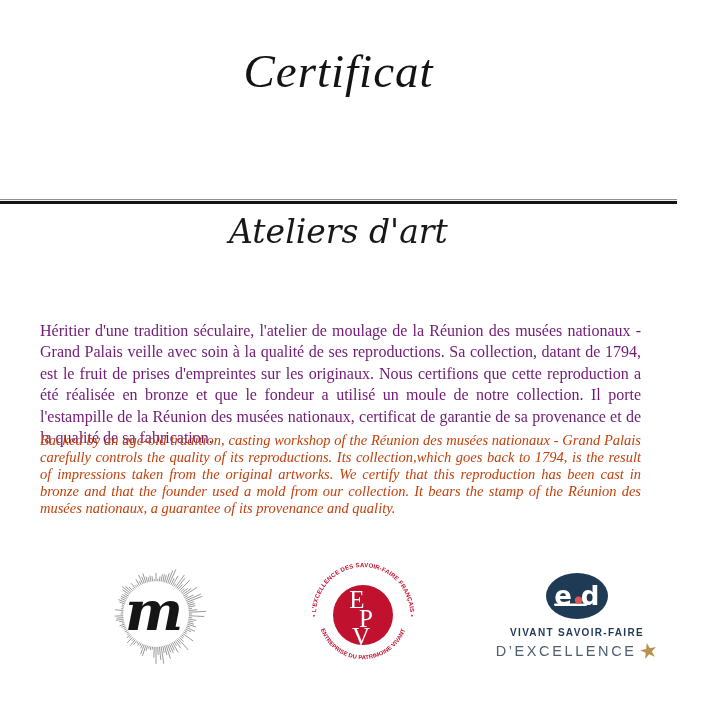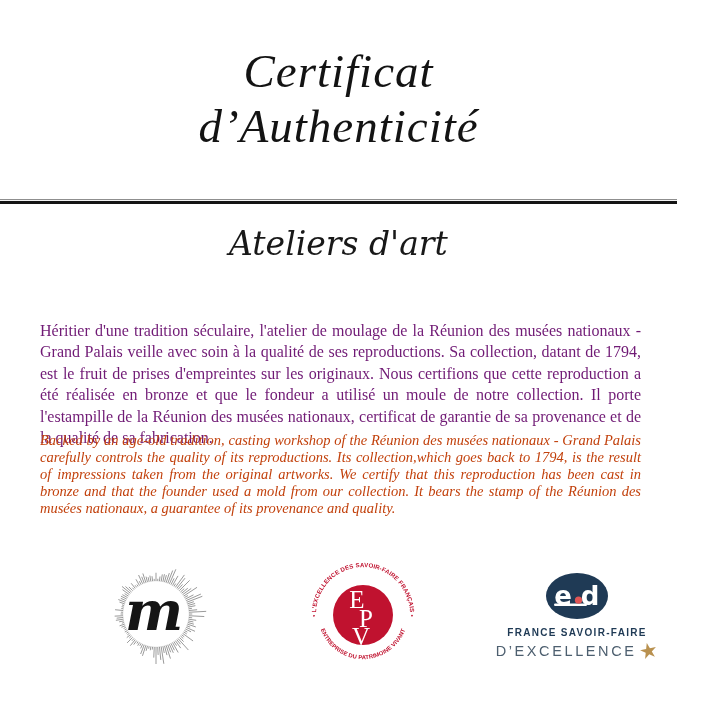--- a/index.html
+++ b/index.html
@@ -15,21 +15,21 @@
   }
   .title-block span{display:block;}
   
   .rule{
     position:absolute;top:198px;left:0;width:100%;height:6px;
     background:linear-gradient(to bottom,
       #ffffff 0 1px, #8f8f8f 1px 2px, #f2f2f2 2px 3px, #141414 3px 6px);
   }
   
   .subtitle-block{
-    position:absolute;top:224px;left:0;width:100%;text-align:center;
+    position:absolute;top:212px;left:0;width:100%;text-align:center;
     font-style:italic;font-size:33px;line-height:40px;color:#181818;
     font-family:"DejaVu Serif", serif;
   }
   .subtitle-block span{display:block;}
   
   .body-fr{
     position:absolute;top:320px;left:40px;right:36px;margin:0;
     font-size:16px;line-height:21.4px;text-align:justify;color:#701a75;
   }
   .body-en{
@@ -61,21 +61,20 @@
     transform:rotate(-12deg);display:inline-block;
   }
 </style>
 </head>
 <body>
 
 <div class="stage">
 
   <h1 class="title-block" style="margin:0;">
     <span>Certificat</span>
-    <span>d’Authenticité</span>
   </h1>
 
   <div class="rule"></div>
 
   <h2 class="subtitle-block" style="margin:0;font-weight:400;">
     <span>Ateliers d'art</span>
   </h2>
 
   <p class="body-fr">Héritier d'une tradition séculaire, l'atelier de moulage de la Réunion des musées nationaux - Grand Palais veille avec soin à la qualité de ses reproductions. Sa collection, datant de 1794, est le fruit de prises d'empreintes sur les originaux. Nous certifions que cette reproduction a été réalisée en bronze et que le fondeur a utilisé un moule de notre collection. Il porte l'estampille de la Réunion des musées nationaux, certificat de garantie de sa provenance et de la qualité de sa fabrication.</p>
 
@@ -103,20 +102,20 @@
   </svg>
 
   <div class="fsf-logo">
     <svg width="64" height="48" viewBox="0 0 64 48" xmlns="http://www.w3.org/2000/svg">
       <ellipse cx="32" cy="24" rx="31" ry="23" style="fill:var(--navy)"></ellipse>
       <text x="18" y="33" text-anchor="middle" font-size="26" font-weight="bold" style="font-family:'DejaVu Sans',sans-serif" fill="#ffffff">e</text>
       <rect x="9" y="31.6" width="33" height="2.4" rx="1.2" fill="#ffffff"></rect>
       <circle cx="33.5" cy="28.2" r="3.6" style="fill:var(--dot-red)"></circle>
       <text x="45" y="33" text-anchor="middle" font-size="26" font-weight="bold" style="font-family:'DejaVu Sans',sans-serif" fill="#ffffff">d</text>
     </svg>
-    <div class="fsf-line1">FRANCE SAVOIR-FAIRE</div>
+    <div class="fsf-line1">VIVANT SAVOIR-FAIRE</div>
     <div class="fsf-line2-row">
       <span class="fsf-line2">D’EXCELLENCE</span>
       <span class="fsf-star">★</span>
     </div>
   </div>
 
 </div>
 
 </body></html>

